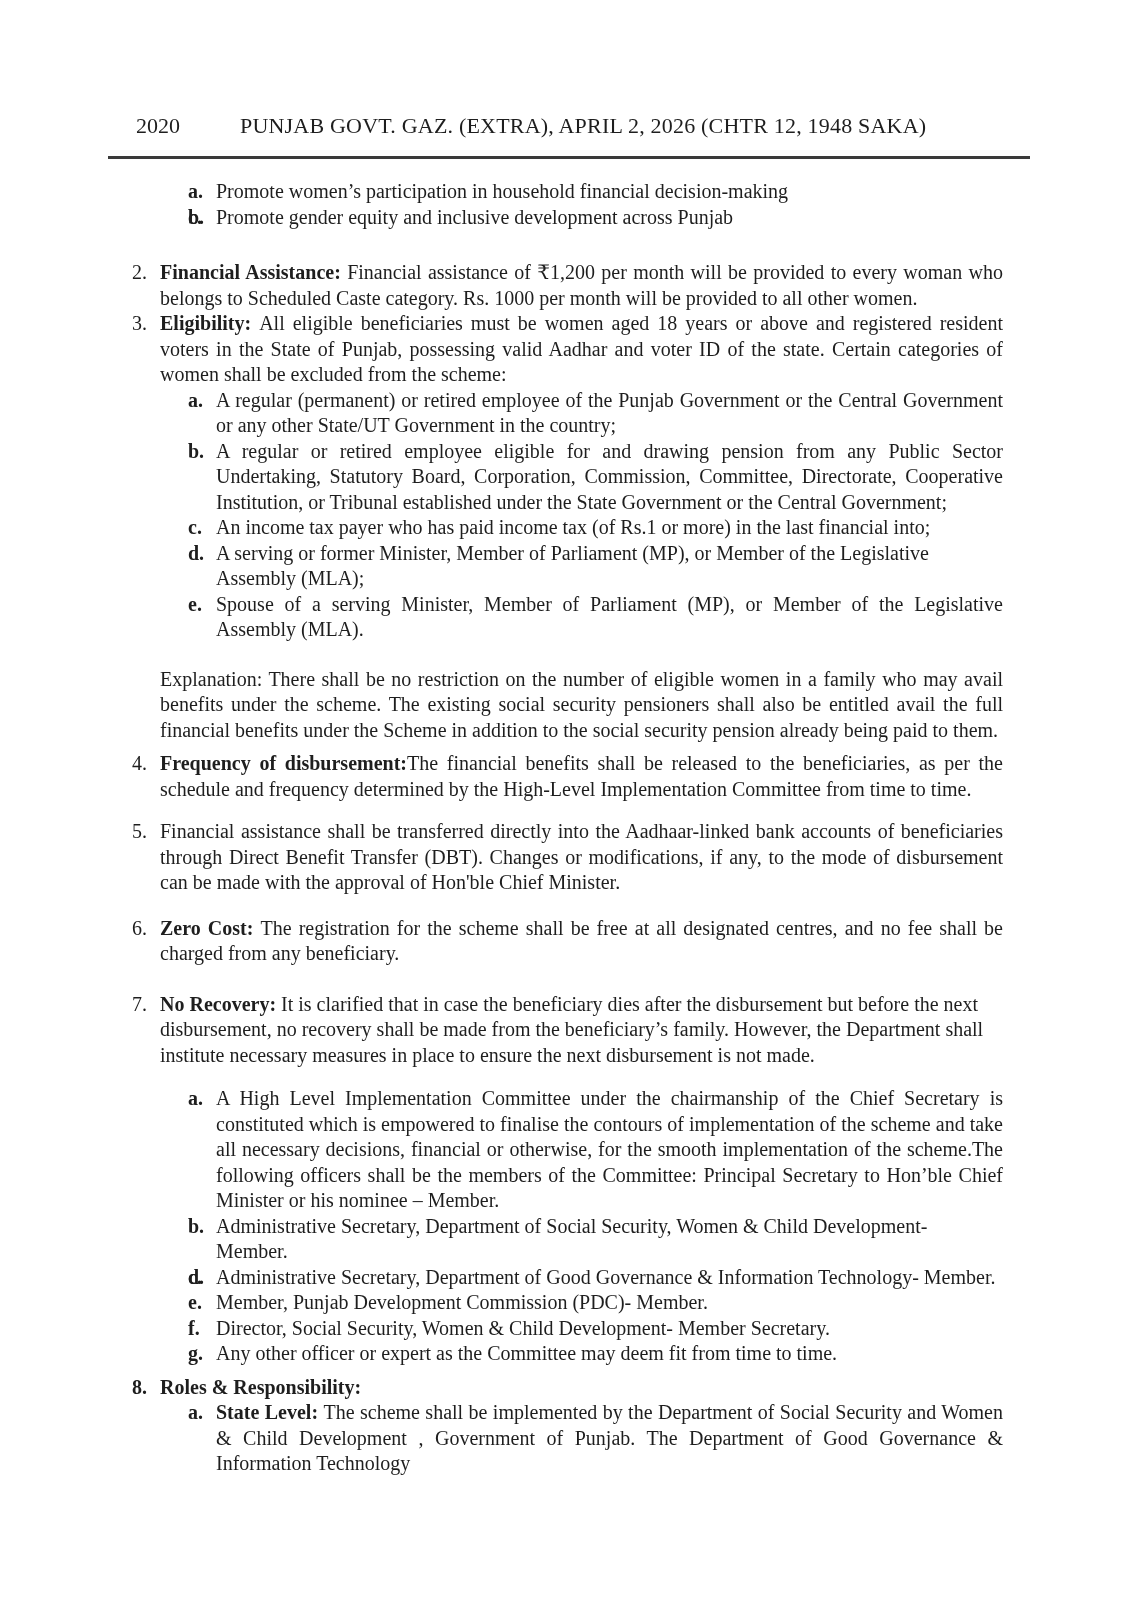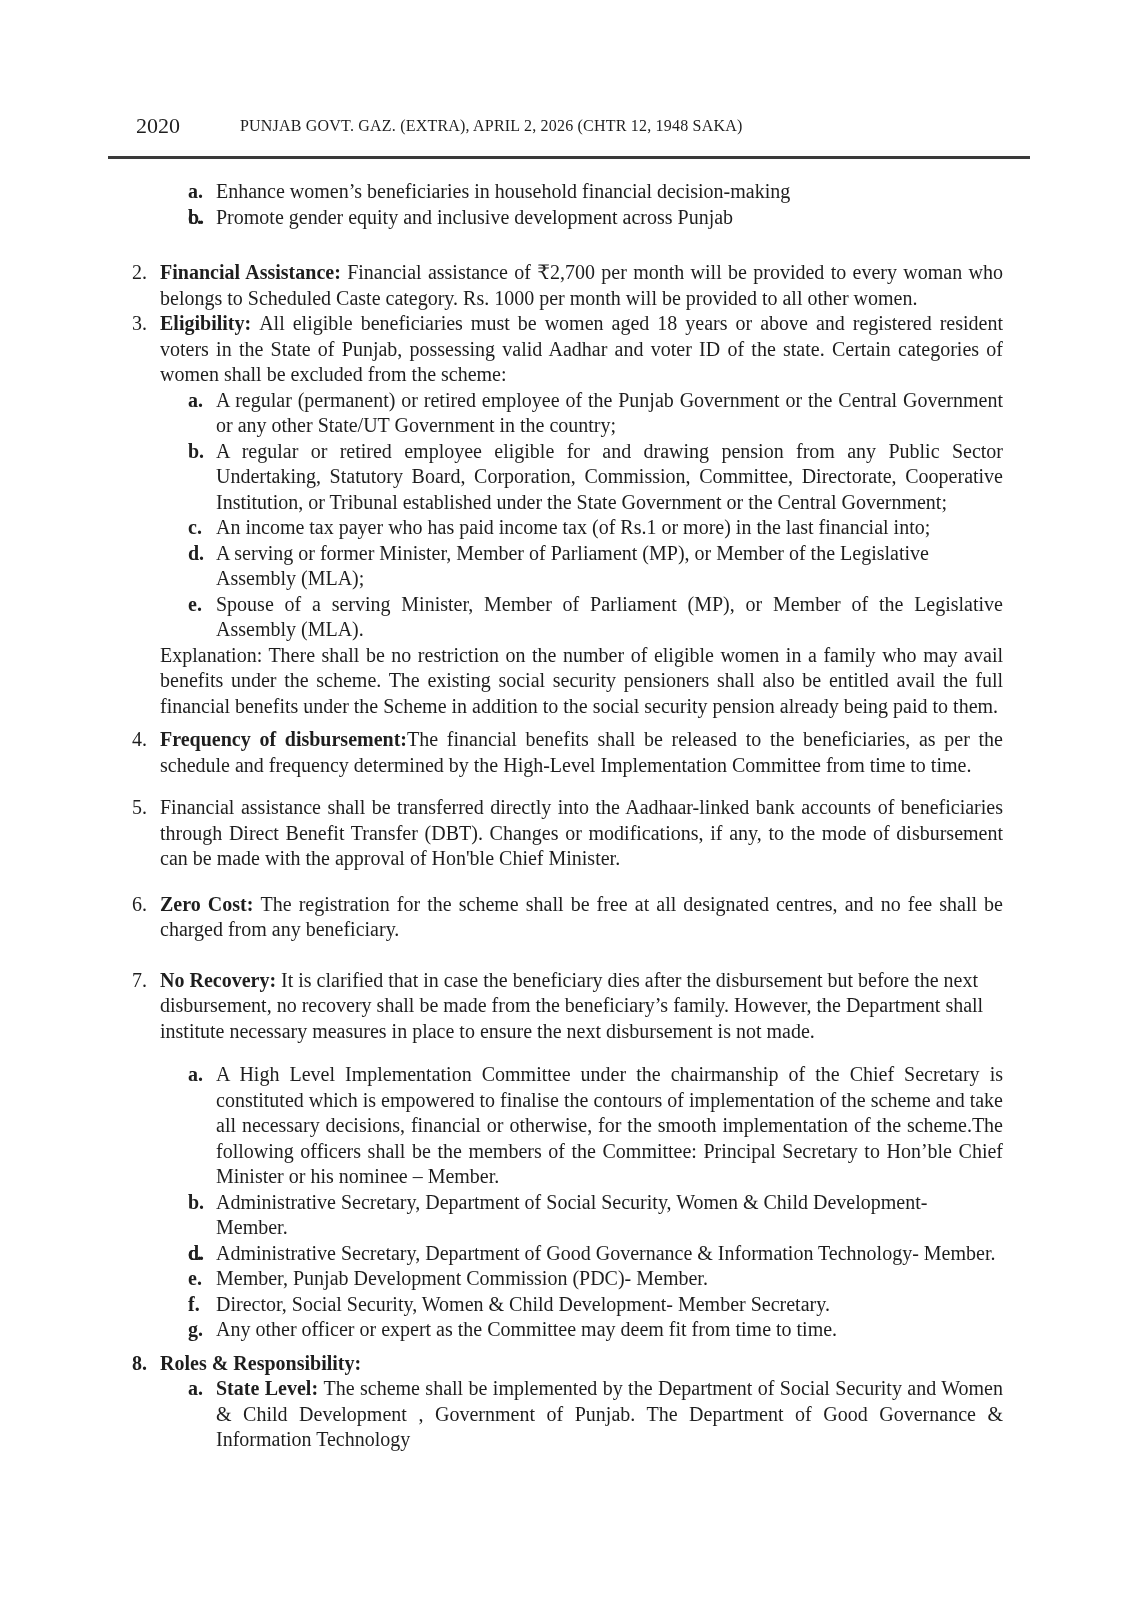--- a/index.html
+++ b/index.html
@@ -28,21 +28,21 @@
     position: absolute;
     left: 136px;
     top: 0;
     font-size: 22px;
     line-height: 28px;
   }
   .ptitle {
     position: absolute;
     left: 240px;
     top: 0;
-    font-size: 16px;
+    font-size: 22px;
     line-height: 28px;
     letter-spacing: 0.2px;
     white-space: nowrap;
   }
   .rule {
     margin: 16px 0 0 108px;
     width: 922px;
     border-top: 3px solid #3a3a3a;
   }
   
@@ -74,21 +74,21 @@
     top: 0;
     font-weight: bold;
   }
   .para {
     margin-left: 28px;
     text-align: justify;
   }
   .left { text-align: left; }
   .b { font-weight: bold; text-align: right; }
   .gap30 { margin-top: 30px; }
-  .gap24 { }
+  .gap24 { margin-top: 24px; }
   .gap20 { margin-top: 20px; }
   .gap18 { margin-top: 18px; }
   .gap17 { margin-top: 17px; }
   .gap25 { margin-top: 25px; }
   .gap8  { margin-top: 8px; }
 </style>
 </head>
 <body>
 
 <div class="page">
@@ -97,32 +97,32 @@
     <span class="pgnum">2020</span>
     <span class="ptitle">PUNJAB GOVT. GAZ. (EXTRA), APRIL 2, 2026 (CHTR 12, 1948 SAKA)</span>
   </header>
 
   <div class="rule"></div>
 
   <main class="content">
 
     <div class="sub left">
       <span class="mk">a.</span>
-      <span>Enhance women’s beneficiaries in household financial decision-making</span>
+      <span>Promote women’s participation in household financial decision-making</span>
     </div>
     <div class="sub left">
       <span class="mk">b.</span>
     </div>
     <div class="sub left">
       <span class="mk">c.</span>
       <span>Promote gender equity and inclusive development across Punjab</span>
     </div>
 
     <div class="item gap30">
-      <span class="num">2.</span><span class="b">Financial Assistance: </span><span>Financial assistance of ₹2,700 per month will be provided to every woman who belongs to Scheduled Caste category. Rs. 1000 per month will be provided to all other women.</span>
+      <span class="num">2.</span><span class="b">Financial Assistance: </span><span>Financial assistance of ₹1,200 per month will be provided to every woman who belongs to Scheduled Caste category. Rs. 1000 per month will be provided to all other women.</span>
     </div>
 
     <div class="item">
       <span class="num">3.</span><span class="b">Eligibility: </span><span>All eligible beneficiaries must be women aged 18 years or above and registered resident voters in the State of Punjab, possessing valid Aadhar and voter ID of the state. Certain categories of women shall be excluded from the scheme:</span>
     </div>
 
     <div class="sub">
       <span class="mk">a.</span>
       <span>A regular (permanent) or retired employee of the Punjab Government or the Central Government or any other State/UT Government in the country;</span>
     </div>

